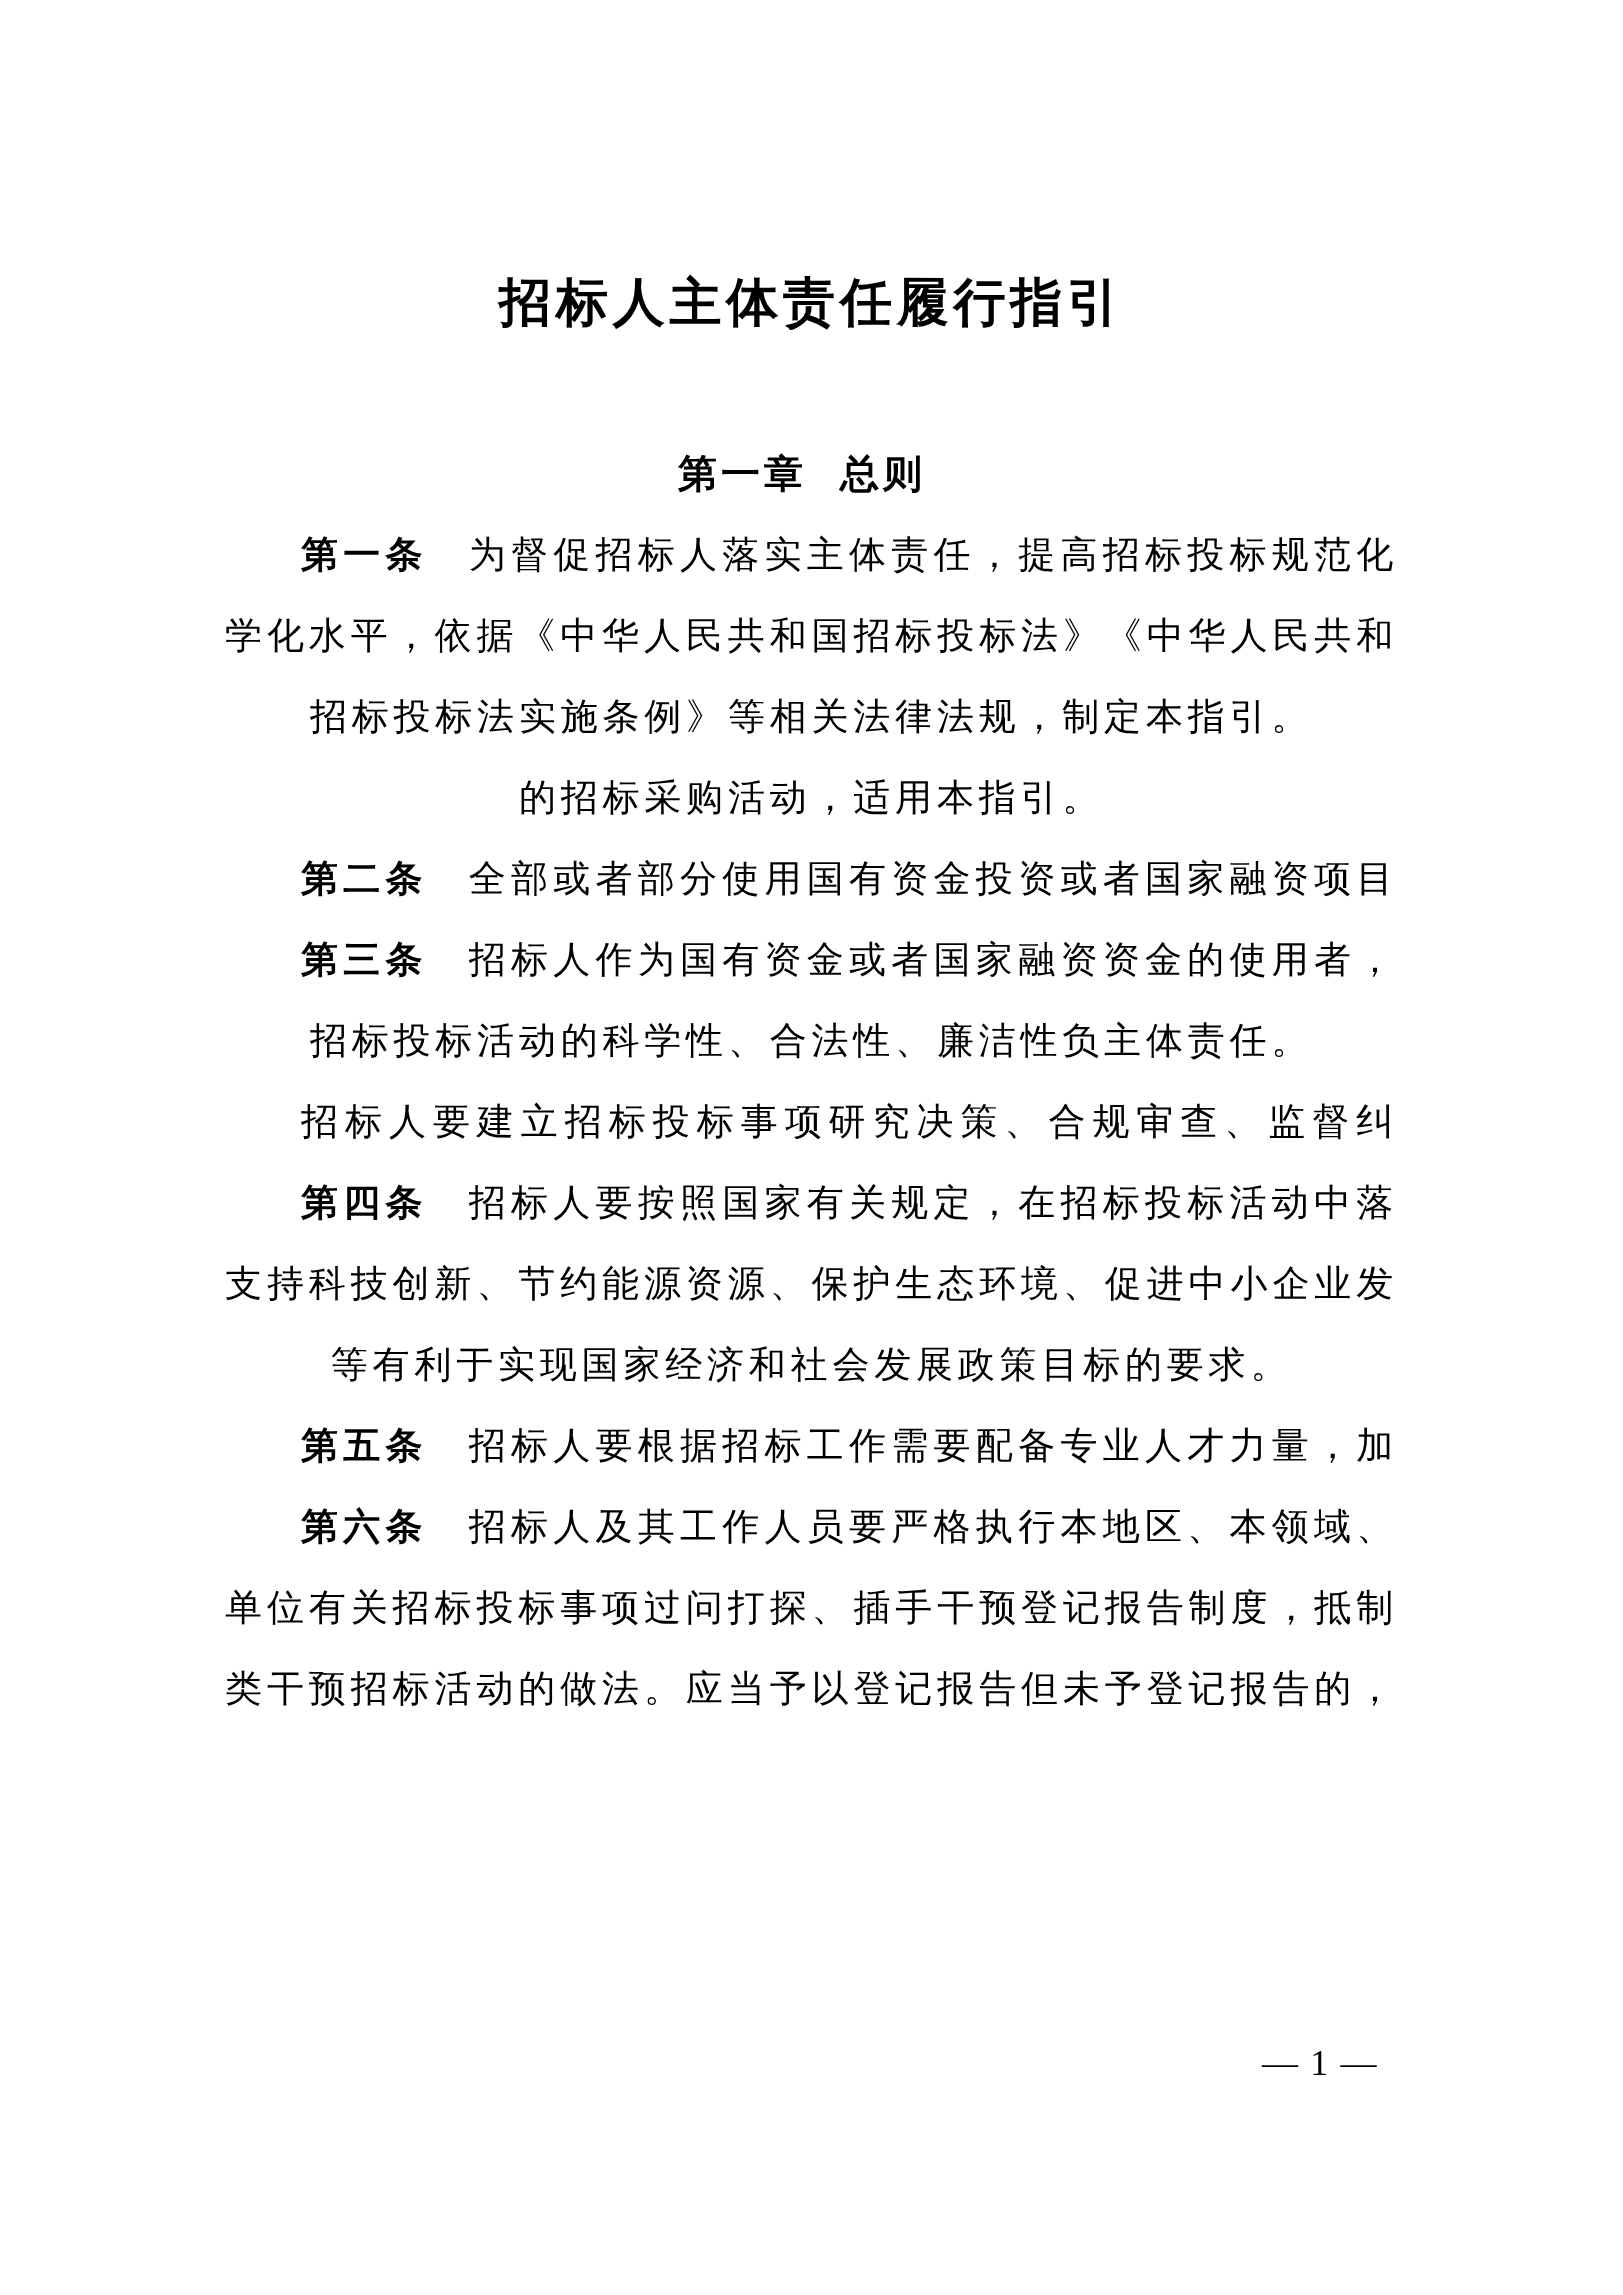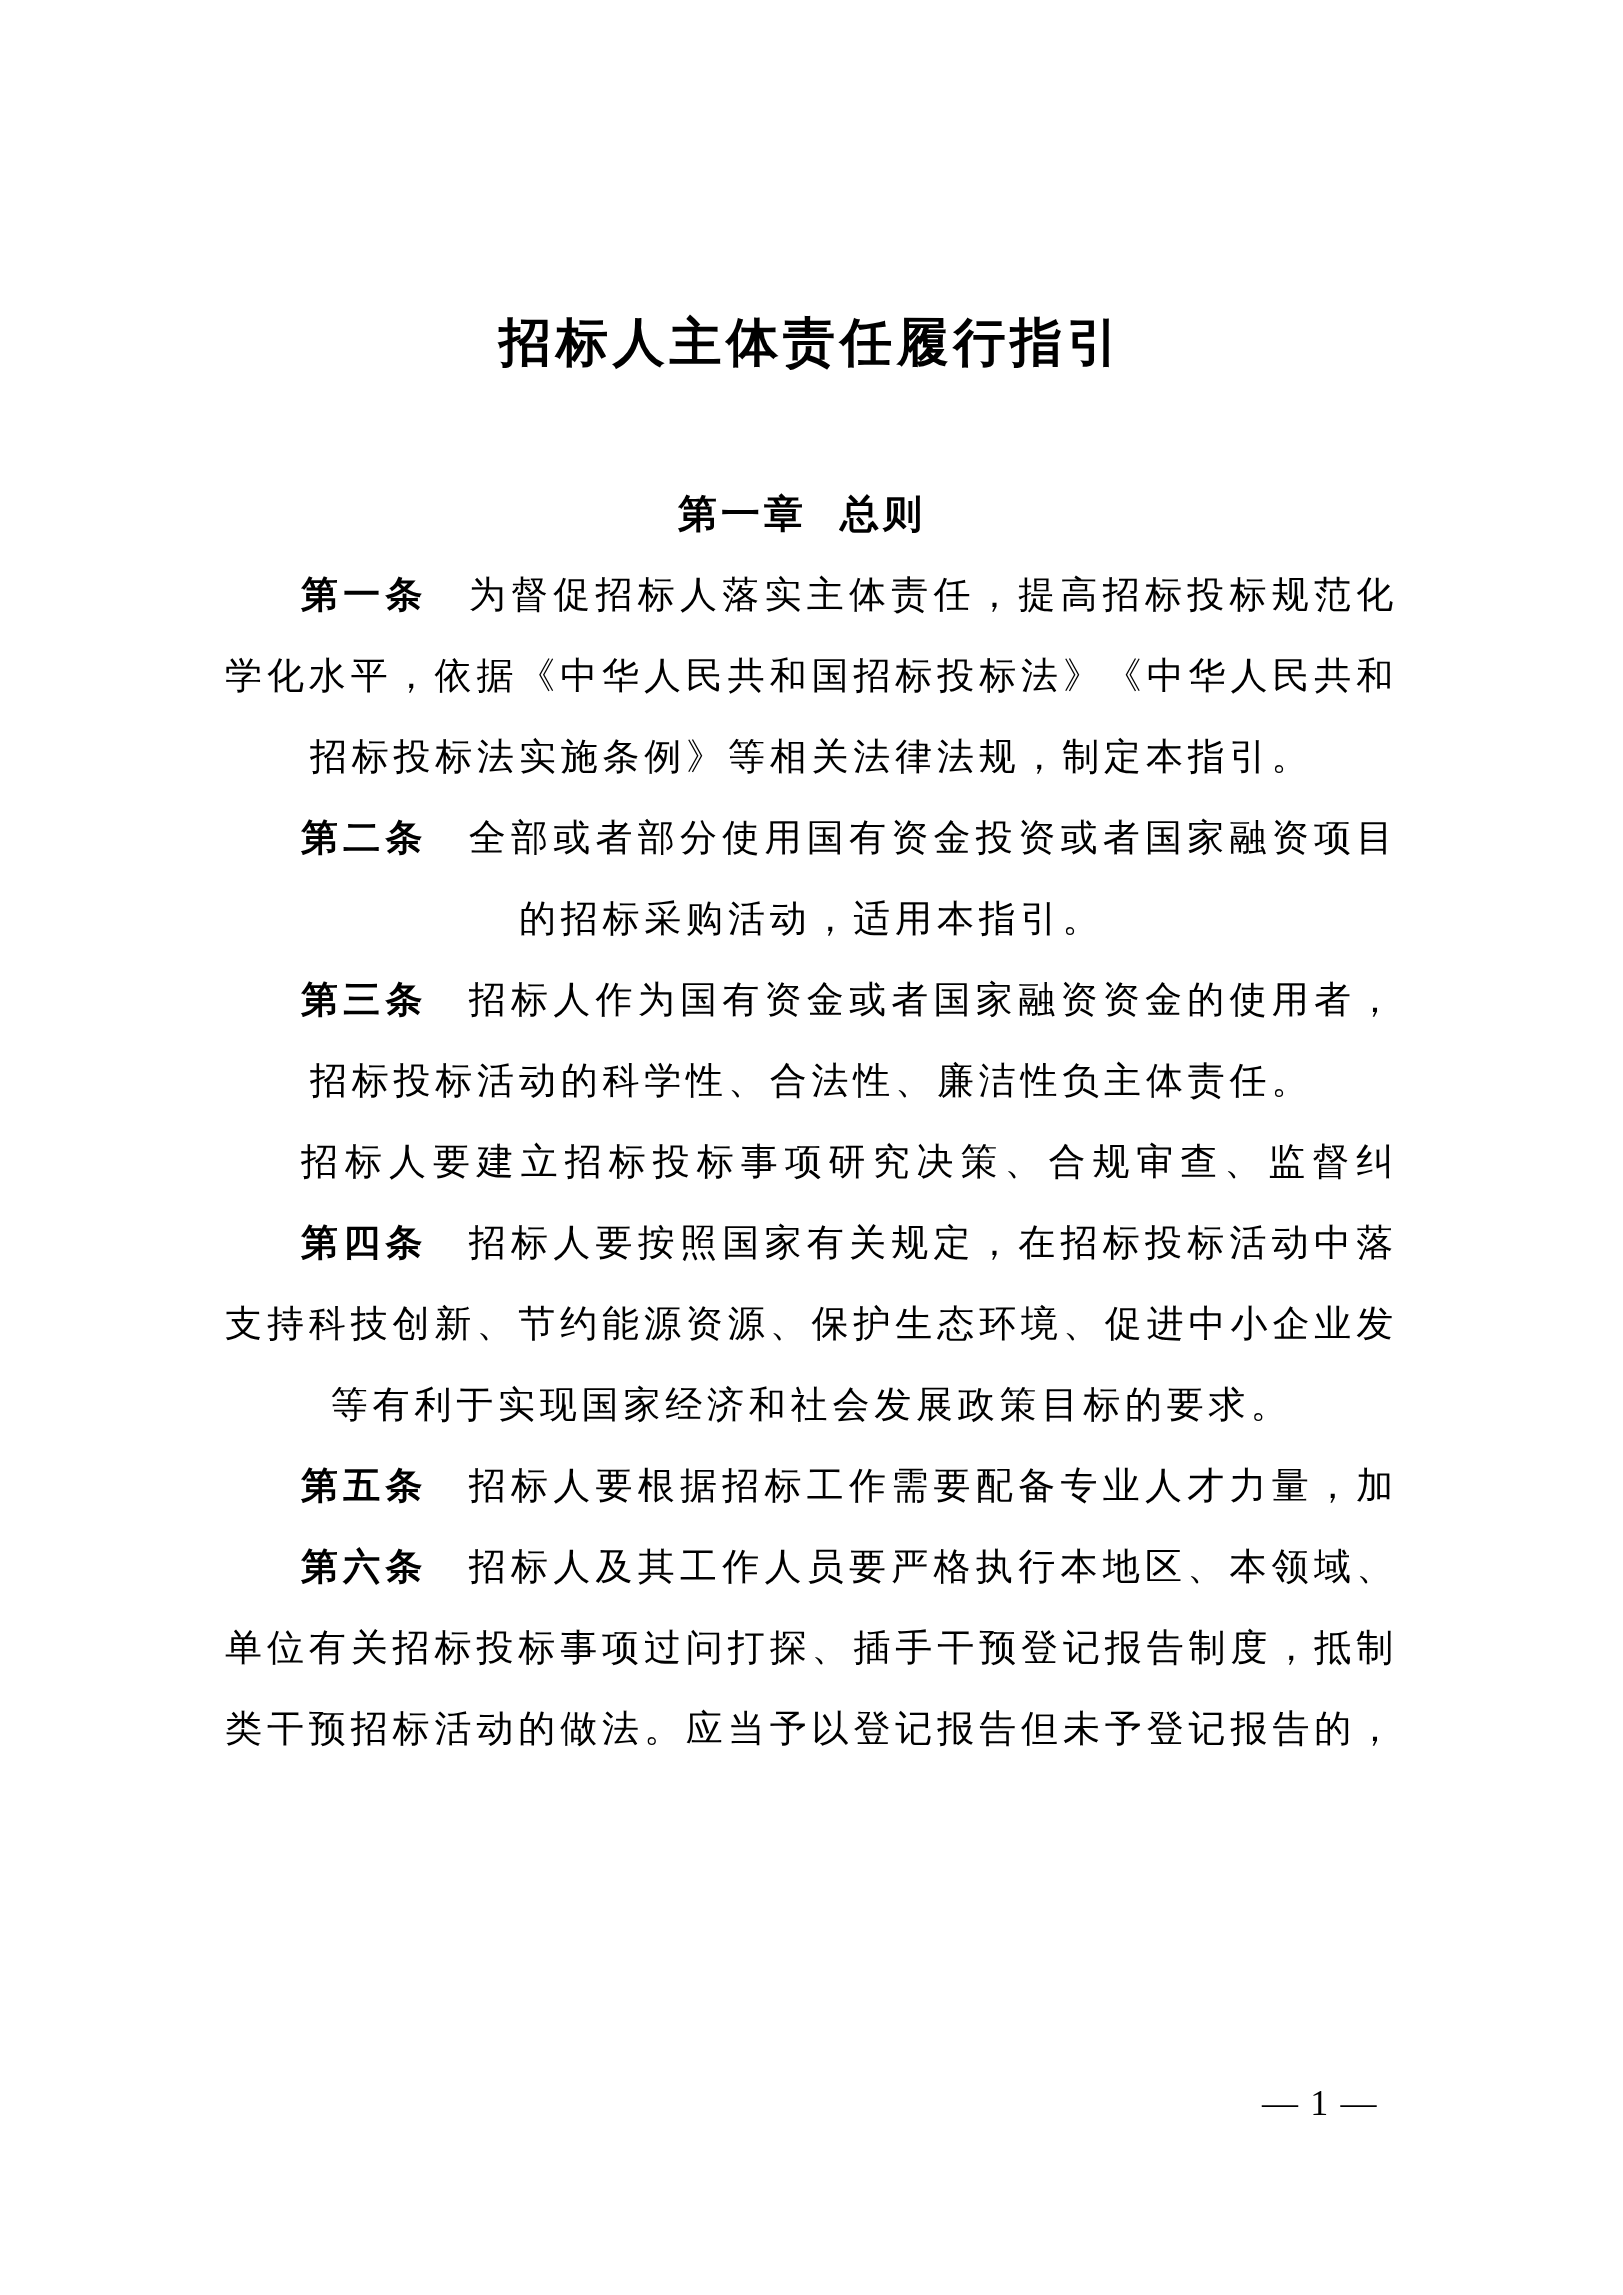--- a/index.html
+++ b/index.html
@@ -9,21 +9,20 @@
     background: #ffffff;
     color: #000000;
     position: relative;
     font-family: "Liberation Serif", "DejaVu Serif", serif;
     overflow: hidden;
   }
   .page {
     position: absolute;
     inset: 0;
     background: #ffffff;
-    margin-top: 40px;
   }
   .doc-title {
     position: absolute;
     top: 266px;
     left: 0;
     width: 1623px;
     margin: 0;
     text-align: center;
     font-size: 52px;
     font-weight: 900;
@@ -88,22 +87,22 @@
   <h1 class="doc-title">招标人主体责任履行指引</h1>
 
   <div class="chapter">
     <span>第一章</span><span class="chapter-name">总则</span>
   </div>
 
   <div class="doc-body" id="doc-body">
       <div class="line fill first"><span class="prefix">第一条</span>为督促招标人落实主体责任，提高招标投标规范化科</div>
       <div class="line fill">学化水平，依据《中华人民共和国招标投标法》《中华人民共和国</div>
       <div class="line">招标投标法实施条例》等相关法律法规，制定本指引。</div>
+      <div class="line">的招标采购活动，适用本指引。</div>
       <div class="line fill first"><span class="prefix">第二条</span>全部或者部分使用国有资金投资或者国家融资项目</div>
-      <div class="line">的招标采购活动，适用本指引。</div>
       <div class="line fill first"><span class="prefix">第三条</span>招标人作为国有资金或者国家融资资金的使用者，对</div>
       <div class="line">招标投标活动的科学性、合法性、廉洁性负主体责任。</div>
       <div class="line fill first">招标人要建立招标投标事项研究决策、合规审查、监督纠错、</div>
       <div class="line fill first"><span class="prefix">第四条</span>招标人要按照国家有关规定，在招标投标活动中落实</div>
       <div class="line fill">支持科技创新、节约能源资源、保护生态环境、促进中小企业发展</div>
       <div class="line">等有利于实现国家经济和社会发展政策目标的要求。</div>
       <div class="line fill first"><span class="prefix">第五条</span>招标人要根据招标工作需要配备专业人才力量，加强</div>
       <div class="line fill first"><span class="prefix">第六条</span>招标人及其工作人员要严格执行本地区、本领域、本</div>
       <div class="line fill">单位有关招标投标事项过问打探、插手干预登记报告制度，抵制各</div>
       <div class="line fill">类干预招标活动的做法。应当予以登记报告但未予登记报告的，依</div>

